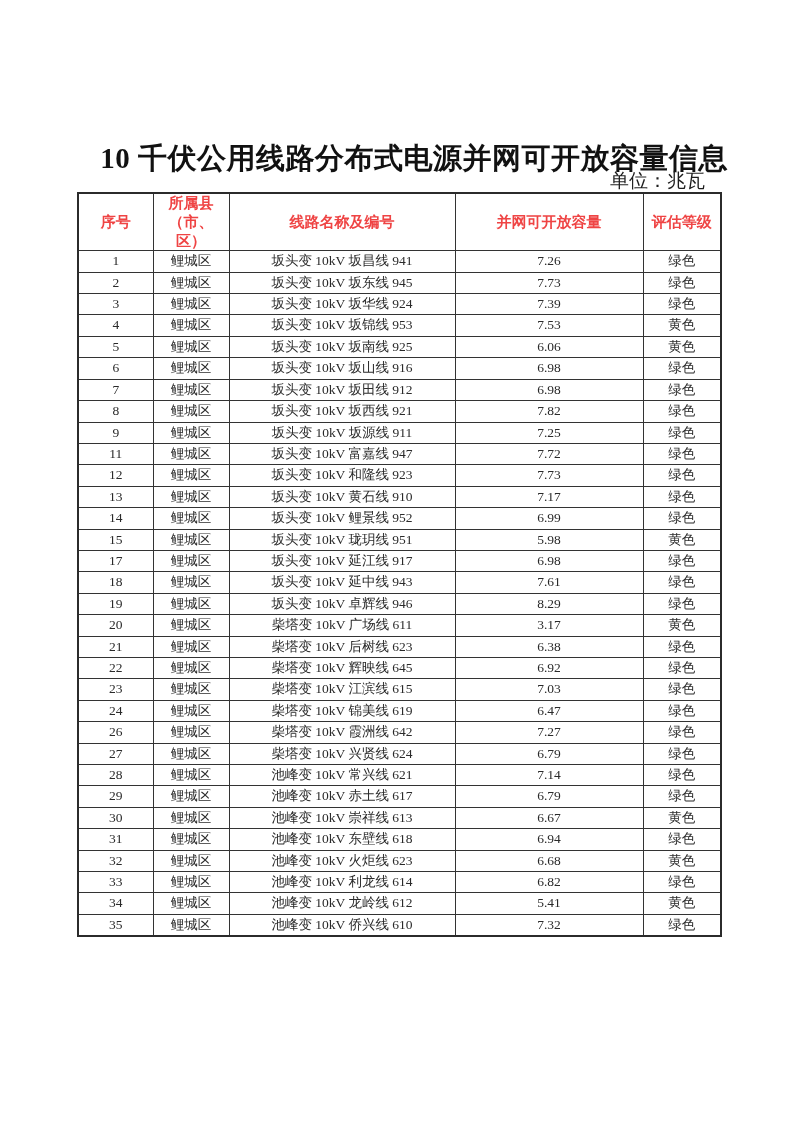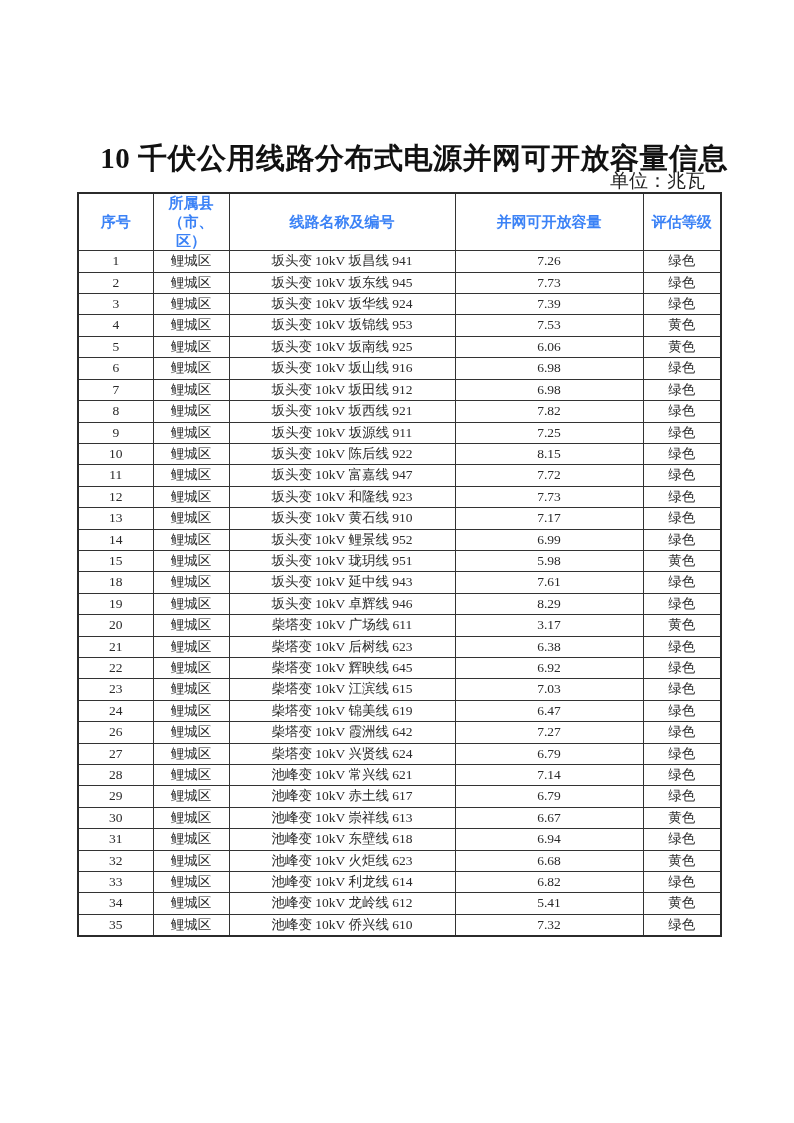--- a/index.html
+++ b/index.html
@@ -54,21 +54,21 @@
     overflow: hidden;
     white-space: nowrap;
   }
   table.capacity-table {
     border: 2px solid #2b2b2b;
   }
   table.capacity-table thead th {
     height: 42px;
     font-size: 15px;
     font-weight: bold;
-    color: #3b82f6;
+    color: #ef4444;
     white-space: pre-line;
     line-height: 1.25;
   }
   table.capacity-table tbody td {
     height: 20.4px;
     line-height: 20.4px;
   }
 </style>
 </head>
 <body>
@@ -155,27 +155,20 @@
           <td>绿色</td>
         </tr>
         <tr>
           <td>9</td>
           <td>鲤城区</td>
           <td>坂头变 10kV 坂源线 911</td>
           <td>7.25</td>
           <td>绿色</td>
         </tr>
         <tr>
-          <td>10</td>
-          <td>鲤城区</td>
-          <td>坂头变 10kV 陈后线 922</td>
-          <td>8.15</td>
-          <td>绿色</td>
-        </tr>
-        <tr>
           <td>11</td>
           <td>鲤城区</td>
           <td>坂头变 10kV 富嘉线 947</td>
           <td>7.72</td>
           <td>绿色</td>
         </tr>
         <tr>
           <td>12</td>
           <td>鲤城区</td>
           <td>坂头变 10kV 和隆线 923</td>
@@ -197,20 +190,27 @@
           <td>绿色</td>
         </tr>
         <tr>
           <td>15</td>
           <td>鲤城区</td>
           <td>坂头变 10kV 珑玥线 951</td>
           <td>5.98</td>
           <td>黄色</td>
         </tr>
         <tr>
+          <td>17</td>
+          <td>鲤城区</td>
+          <td>坂头变 10kV 延江线 917</td>
+          <td>6.98</td>
+          <td>绿色</td>
+        </tr>
+        <tr>
           <td>18</td>
           <td>鲤城区</td>
           <td>坂头变 10kV 延中线 943</td>
           <td>7.61</td>
           <td>绿色</td>
         </tr>
         <tr>
           <td>19</td>
           <td>鲤城区</td>
           <td>坂头变 10kV 卓辉线 946</td>

